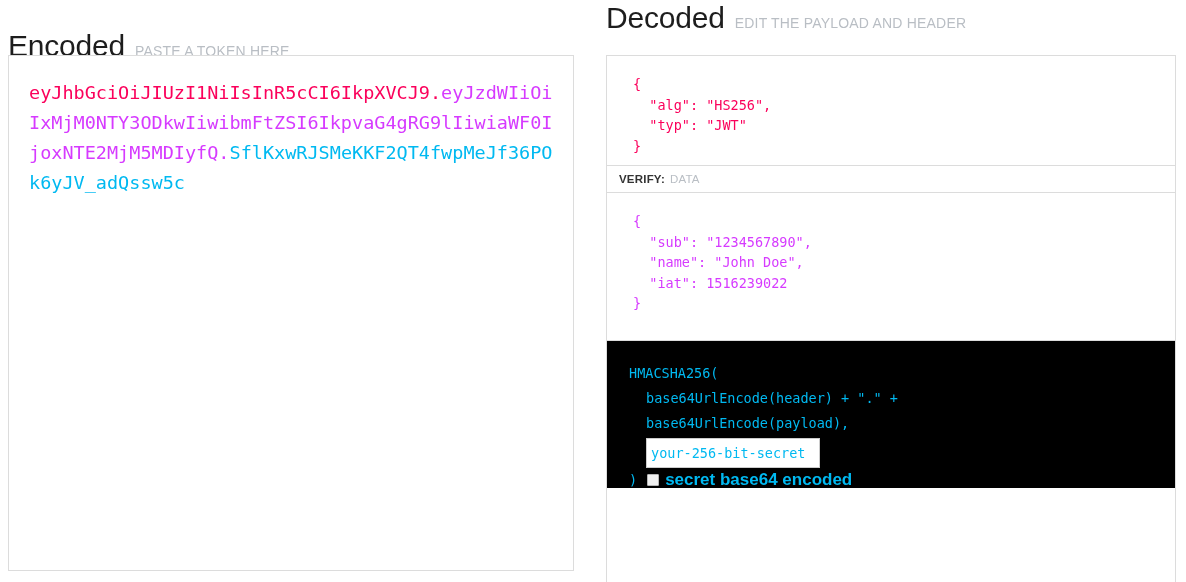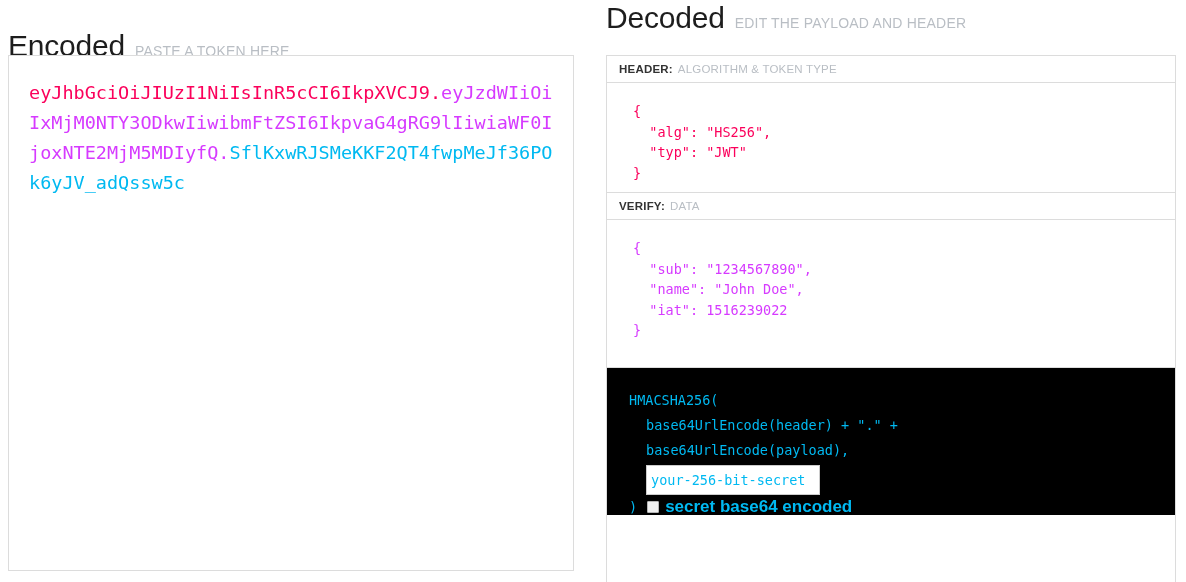--- a/index.html
+++ b/index.html
@@ -200,24 +200,20 @@
     <div class="token"><span class="tk-header">eyJhbGciOiJIUzI1NiIsInR5cCI6IkpXVCJ9</span><span class="tk-dot">.</span><span class="tk-payload">eyJzdWIiOiIxMjM0NTY3ODkwIiwibmFtZSI6IkpvaG4gRG9lIiwiaWF0IjoxNTE2MjM5MDIyfQ</span><span class="tk-dot2">.</span><span class="tk-sig">SflKxwRJSMeKKF2QT4fwpMeJf36POk6yJV_adQssw5c</span></div>
   </div>
 
   <div class="col-head" id="head-decoded">
     <span class="title">Decoded</span>
     <span class="sub">EDIT THE PAYLOAD AND HEADER</span>
   </div>
 
   <div class="decoded-panel">
 
-    <div class="sec-bar">
-      <span class="lbl">HEADER:</span>
-      <span class="hint">ALGORITHM &amp; TOKEN TYPE</span>
-    </div>
     <div class="sec-body header-body">
       <pre class="code header-code">{
   "alg": "HS256",
   "typ": "JWT"
 }</pre>
     </div>
 
     <div class="sec-bar">
       <span class="lbl">VERIFY:</span>
       <span class="hint">DATA</span>

